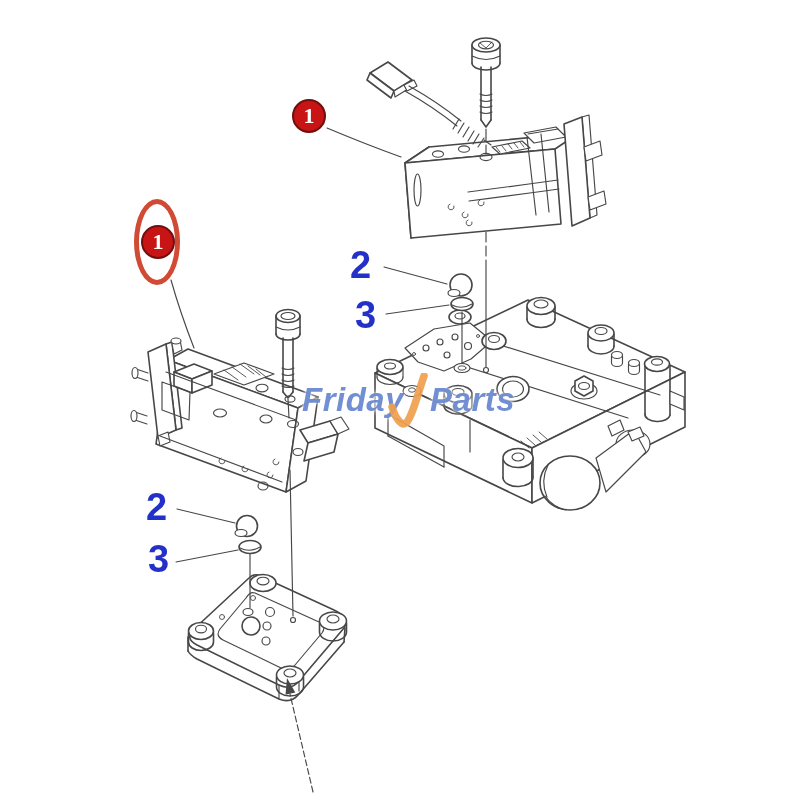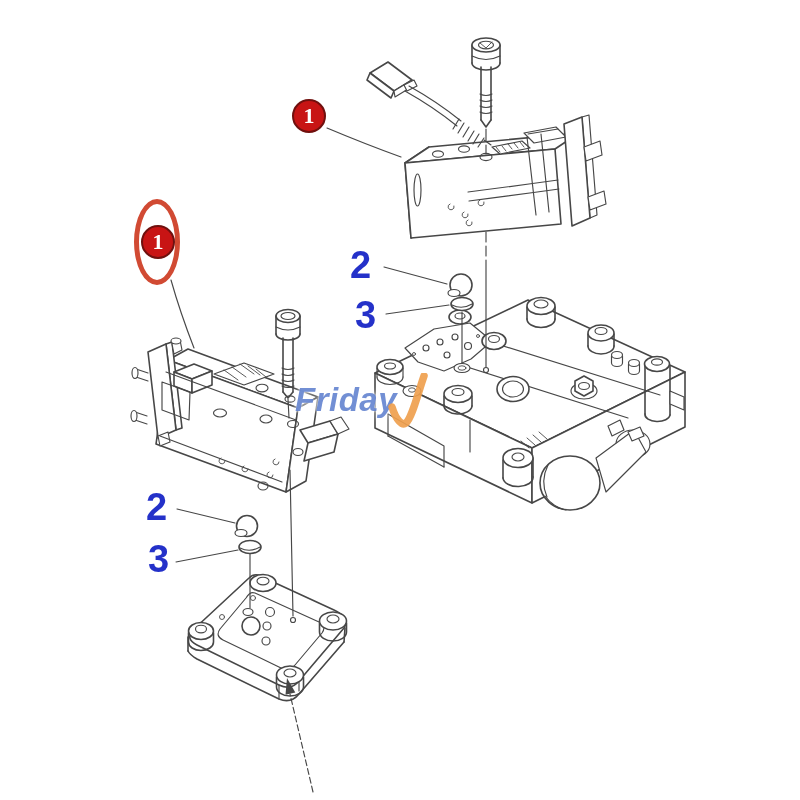--- a/index.html
+++ b/index.html
@@ -11,21 +11,21 @@
   .thin{stroke-width:1.15;}
   .vthin{stroke-width:0.9;}
   
   .badge-red{position:absolute;width:34px;height:34px;border-radius:50%;
     background:#c81414;border:2px solid #70100e;box-sizing:border-box;
     color:#fff;font:bold 22px/30px "Liberation Serif",serif;text-align:center;z-index:6;}
   .ring-red{position:absolute;left:134px;top:199px;width:46px;height:86px;
     border:5px solid #d14a33;border-radius:50%;box-sizing:border-box;z-index:5;background:transparent;}
   .num-blue{position:absolute;color:#2431c9;font:bold 38px/1 "Liberation Sans",sans-serif;z-index:6;}
   
-  .watermark{position:absolute;left:295px;top:381px;display:flex;gap:26px;z-index:4;
+  .watermark{position:absolute;left:302px;top:381px;display:flex;gap:26px;z-index:4;
     font:bold italic 33px/1.15 "Liberation Sans",sans-serif;color:rgba(74,111,200,0.78);
     letter-spacing:0.5px;
     text-shadow:0 0 2px rgba(255,255,255,.9),0 0 5px rgba(255,255,255,.7),0 0 8px rgba(255,255,255,.5);}
   .swoosh{position:absolute;left:386px;top:373px;z-index:5;}
 </style>
 </head>
 <body>
 
 <div id="stage">
 
@@ -296,18 +296,19 @@
 <div class="ring-red"></div>
 <div class="badge-red" style="left:141px;top:225px;">1</div>
 
 <div class="num-blue" style="left:350px;top:246px;">2</div>
 <div class="num-blue" style="left:355px;top:296px;">3</div>
 <div class="num-blue" style="left:146px;top:488px;">2</div>
 <div class="num-blue" style="left:148px;top:540px;">3</div>
 
 <div class="watermark">
   <span>Friday</span>
+  <span>Parts</span>
 </div>
 <svg class="swoosh" width="44" height="58" viewBox="0 0 44 58">
   <path d="M6,34 C10,47 16,53 20,50 C26,45 32,20 38,3" fill="none" stroke="#efa04e" stroke-width="7.5" stroke-linecap="round" opacity="0.92"></path>
 </svg>
 
 </div>
 
 </body></html>

